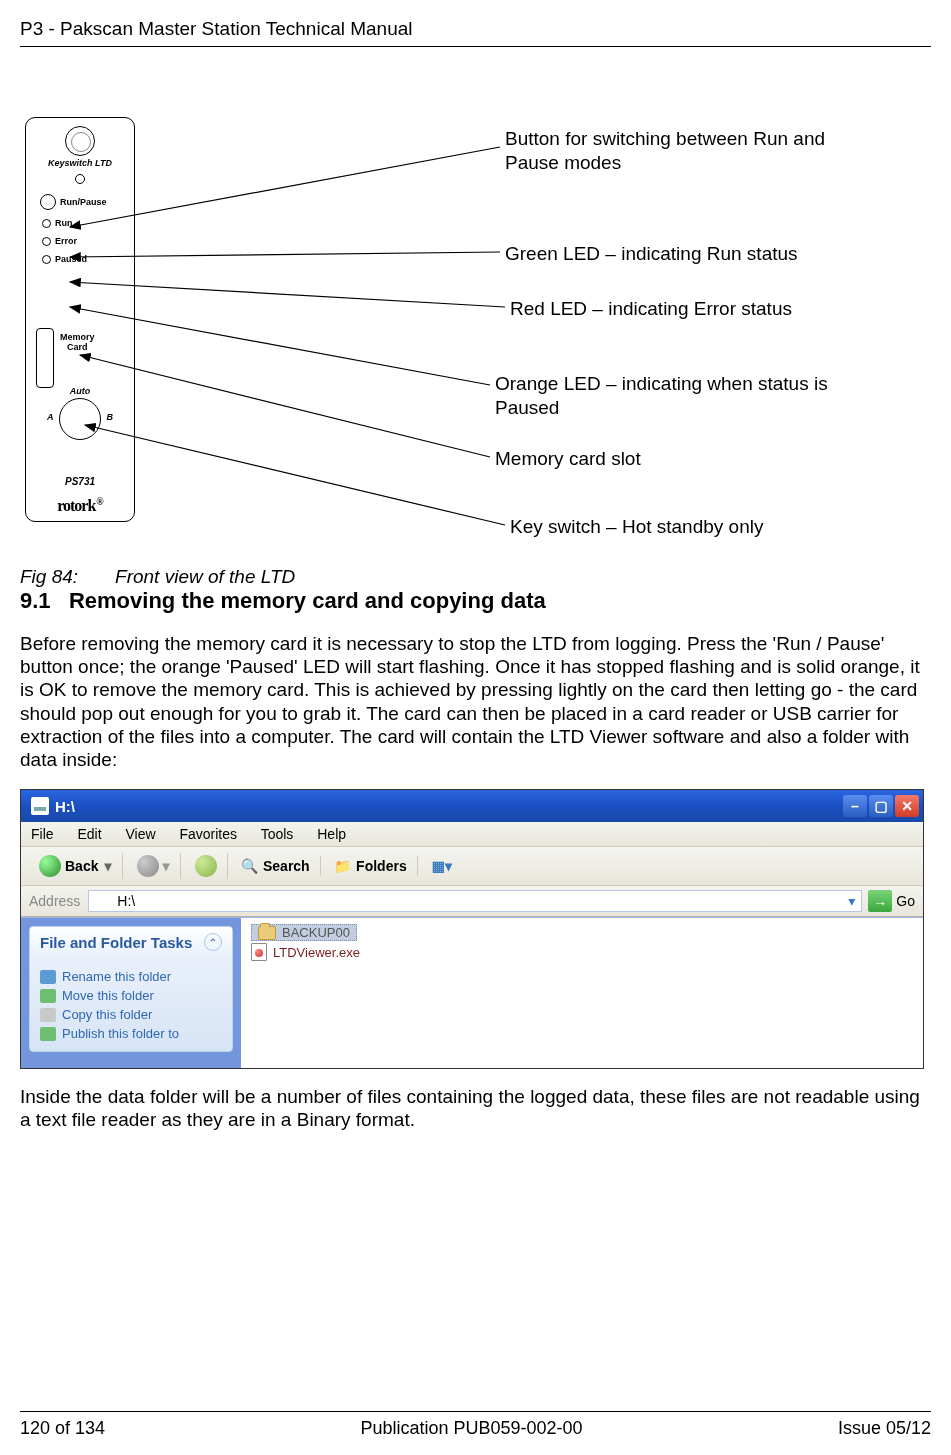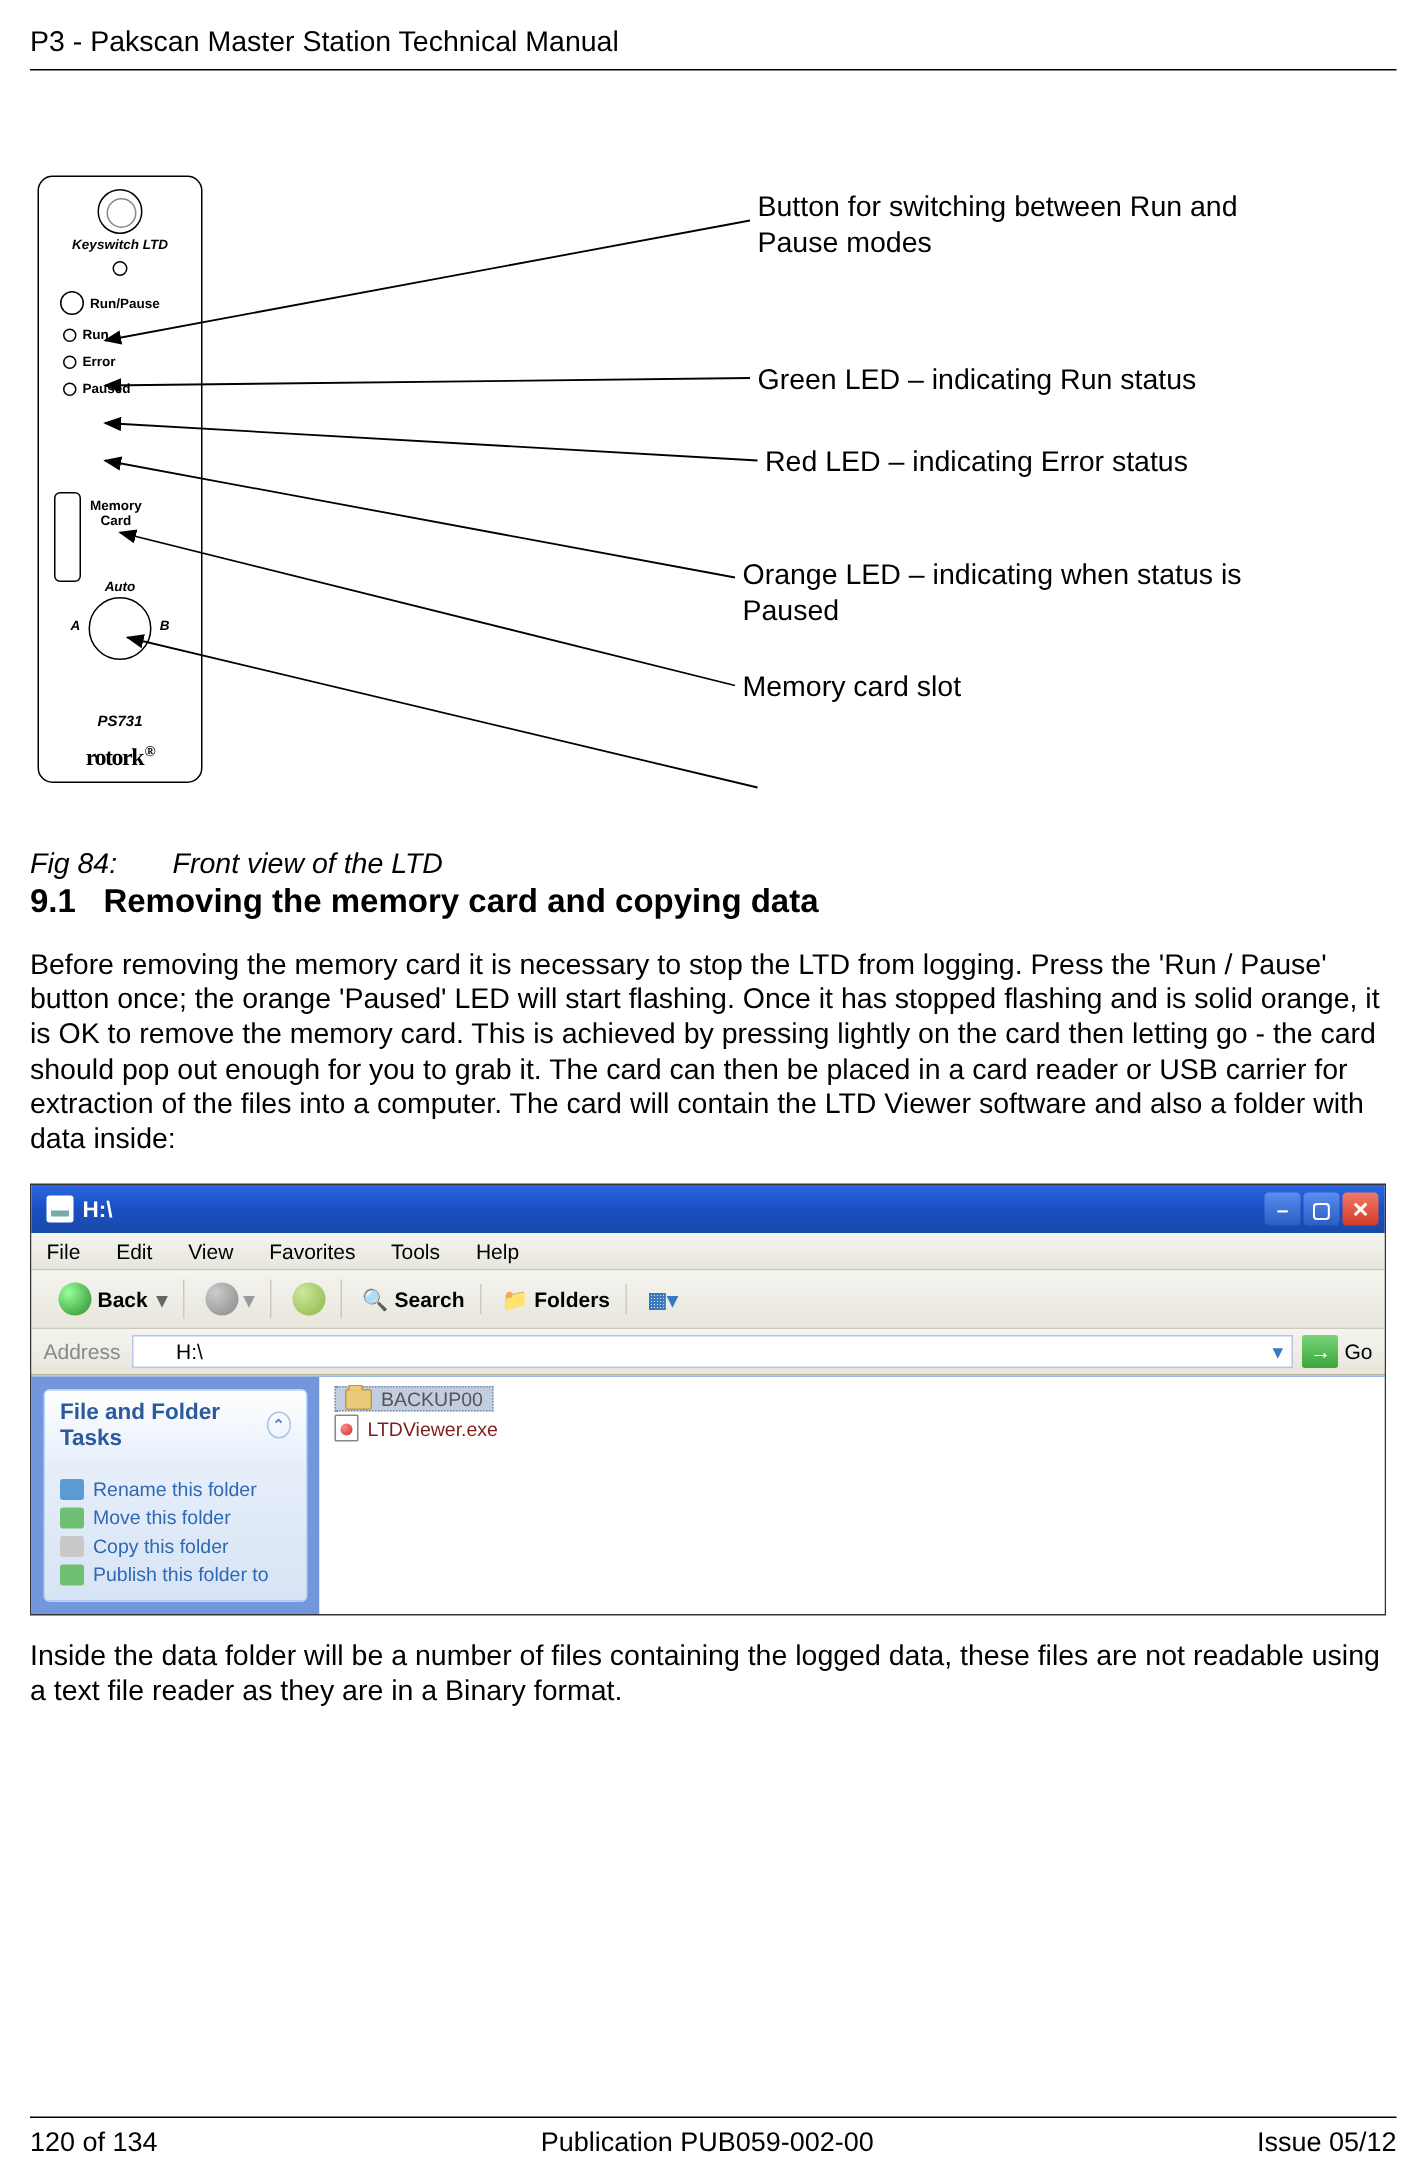--- a/index.html
+++ b/index.html
@@ -209,21 +209,21 @@
     }
     .explorer .addrbar .go {
       width: 24px; height: 22px; background: linear-gradient(to bottom,#7ad47a,#3aa63a);
       margin-left: 6px; display: flex; align-items: center; justify-content: center;
       color: #fff; border-radius: 2px; font-size: 14px;
     }
     .explorer .body {
       display: flex; border-top: 1px solid #9cb7e8;
     }
     .explorer .side {
-      width: 192px; background: #7396dd; padding: 8px;
+      width: 220px; background: #7396dd; padding: 8px;
     }
     .explorer .tasks {
       background: linear-gradient(to bottom,#eff4fc,#d7e4f5);
       border-radius: 4px; overflow: hidden;
       border: 1px solid #bcd3ef;
     }
     .explorer .tasks .thead {
       background: linear-gradient(to bottom,#fff,#e8f0fb);
       padding: 6px 10px;
       color: #2a5a9d; font-weight: bold;
@@ -332,20 +332,21 @@
       <line x1="470" y1="268" x2="50" y2="190" stroke="#000" stroke-width="1.2" marker-end="url(#ah)"></line>
       <line x1="470" y1="340" x2="60" y2="238" stroke="#000" stroke-width="1.2" marker-end="url(#ah)"></line>
       <line x1="485" y1="408" x2="65" y2="308" stroke="#000" stroke-width="1.2" marker-end="url(#ah)"></line>
     </svg>
 
     <div class="annot" style="left:485px; top:10px;  width:340px;">Button for switching between Run and Pause modes</div>
     <div class="annot" style="left:485px; top:125px;">Green LED – indicating Run status</div>
     <div class="annot" style="left:490px; top:180px;">Red LED – indicating Error status</div>
     <div class="annot" style="left:475px; top:255px; width:360px;">Orange LED – indicating when status is Paused</div>
     <div class="annot" style="left:475px; top:330px;">Memory card slot</div>
+    <div class="annot" style="left:490px; top:398px;">Key switch – Hot standby only</div>
   </div>
 
   <div class="fig-caption">
     <span>Fig 84:</span>&nbsp;&nbsp;&nbsp;&nbsp;&nbsp;&nbsp;&nbsp;<span>Front view of the LTD</span>
   </div>
 
   <div class="section-head">
     <span>9.1</span>&nbsp;&nbsp;&nbsp;<span>Removing the memory card and copying data</span>
   </div>
 

